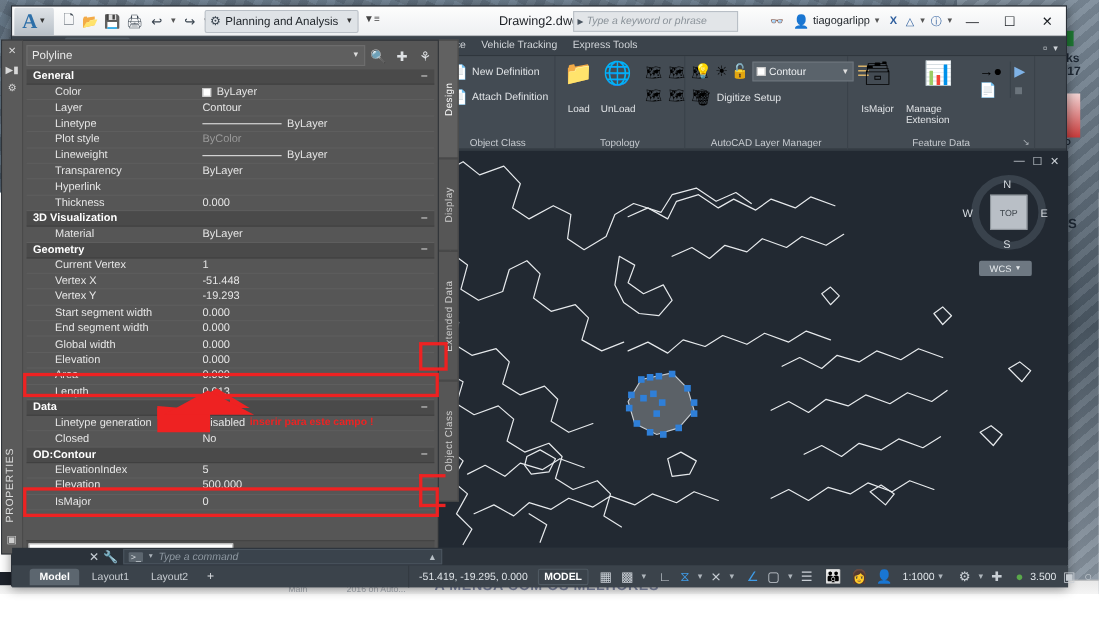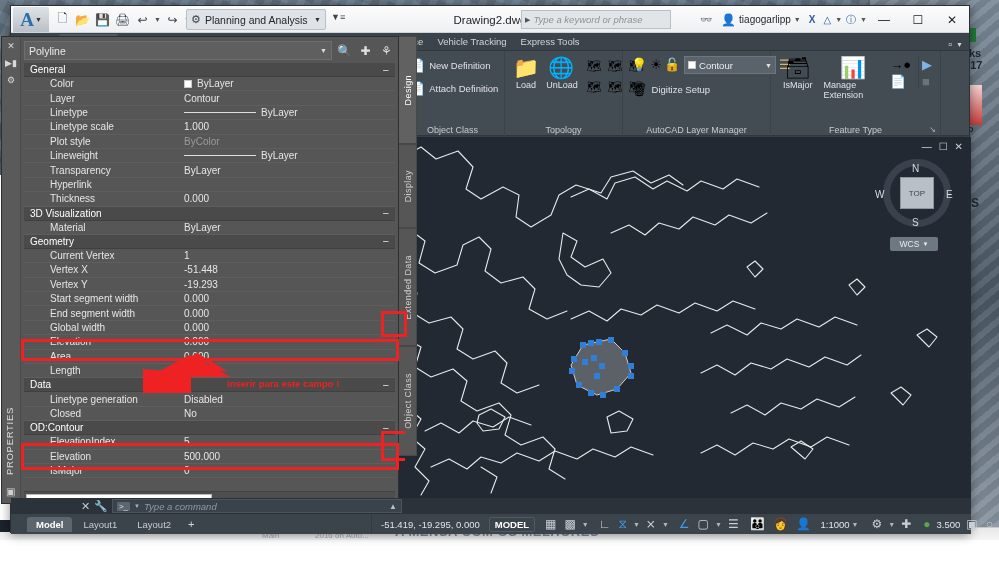--- a/index.html
+++ b/index.html
@@ -159,21 +159,21 @@
     border-bottom: 1px solid #2f363d; display: flex;
   }
   .rpanel { position: relative; height: 85px; border-right: 1px solid #3a424a; }
   .rpanel-title {
     position: absolute; bottom: 1px; left: 0; width: 100%; text-align: center;
     font-size: 9px; color: #c7cbd0;
   }
   .rpanel-content { padding: 5px 8px 0 8px; display: flex; align-items: flex-start; gap: 7px; }
   .rbtn-v { display: flex; flex-direction: column; align-items: center; width: 46px; }
   .rbtn-v .big { font-size: 21px; line-height: 23px; }
-  .rbtn-v .lbl { font-size: 9px; color: #e0e3e6; margin-top: 1px; }
+  .rbtn-v .lbl { font-size: 9px; color: #e0e3e6; margin-top: 15px; }
   .rbtn-h { display: flex; align-items: center; gap: 4px; height: 19px; }
   .rbtn-h .lbl { font-size: 9.5px; color: #e0e3e6; white-space: nowrap; }
   .ico-sm { font-size: 13px; line-height: 14px; }
   .grid2x3 { display: grid; grid-template-columns: repeat(3, 19px); grid-template-rows: 19px 19px; gap: 2px; }
   .grid-cell { display: flex; align-items: center; justify-content: center; font-size: 12px; }
   .layer-row { display: flex; align-items: center; gap: 3px; }
   .layer-select {
     width: 92px; height: 18px; background: #5a636b; border: 1px solid #6d757d;
     display: flex; align-items: center; padding: 0 3px; gap: 3px;
   }
@@ -233,21 +233,21 @@
   }
   .obj-select .nm { font-size: 10.5px; color: #e8e8e8; flex: 1; }
   .obj-select .dd { font-size: 7px; color: #ddd; }
   .obj-ico { width: 17px; text-align: center; font-size: 12px; color: #dfe2e5; }
 
   .grid-scroll { flex: 1; overflow: hidden; position: relative; }
   .sec-head {
     background: #4a4a4a; height: 14px; display: flex; align-items: center;
     padding: 0 6px; border-bottom: 1px solid #404040;
   }
-  .sec-head .t { font-size: 10px; font-weight: normal; color: #ffffff; flex: 1; }
+  .sec-head .t { font-size: 10px; font-weight: bold; color: #ffffff; flex: 1; }
   .sec-head .m { font-size: 11px; color: #e0e0e0; }
   .prow {
     height: 14.4px; display: flex; align-items: center;
     border-bottom: 1px solid #5e5e5e;
     justify-content: flex-end;
   }
   .prow .k { width: 160px; padding-left: 26px; font-size: 10px; color: #e6e6e6; }
   .prow .v { flex: 1; font-size: 10px; color: #e6e6e6; display: flex; align-items: center; gap: 5px; }
   .prow .v.dim { color: #9a9a9a; }
   .swatch { width: 8px; height: 8px; background: #ffffff; border: 1px solid #c8c8c8; display: inline-block; }
@@ -486,21 +486,21 @@
           </div>
           <div style="display:flex;flex-direction:column;gap:3px;padding-top:2px;">
             <span class="ico-sm">→●</span>
             <span class="ico-sm">📄</span>
           </div>
           <div style="display:flex;flex-direction:column;gap:3px;padding-top:2px;padding-left:3px;border-left:1px solid #3a424a;">
             <span class="ico-sm" style="color:#7fb2e6;">▶</span>
             <span class="ico-sm" style="color:#6b747c;">■</span>
           </div>
         </div>
-        <div class="rpanel-title">Feature Type</div>
+        <div class="rpanel-title">Feature Data</div>
         <span class="panel-expand">↘</span>
       </div>
     </div>
 
     <div class="canvas-wrap">
       <svg class="canvas-svg" width="960" height="361" viewBox="0 0 960 361">
         <g fill="none" stroke="#e6e9ec" stroke-width="1.1" stroke-linejoin="round" stroke-linecap="round">
           <path d="M392,20 L410,10 L425,22 L447,14 L462,30 L455,52 L470,62 L492,50 L508,58 L505,80 L520,90 L540,78 L548,58 L565,48 L590,56 L600,40 L622,34 L640,46 L658,38 L672,48"></path>
           <path d="M390,60 L404,72 L398,92 L414,104 L408,126 L424,136 L446,128 L452,108 L468,100 L480,112 L474,134 L490,146 L512,140 L524,152 L518,172 L536,182 L556,174"></path>
           <path d="M392,96 L398,112 L390,130 L400,150 L392,166 L404,182"></path>
@@ -604,24 +604,20 @@
           <div class="prow">
             <span class="k">Layer</span>
             <span class="v">Contour</span>
           </div>
           <div class="prow">
             <span class="k">Linetype</span>
             <span class="v">
               <span class="ltline"></span>
               <span>ByLayer</span>
             </span>
-          </div>
-          <div class="prow">
-            <span class="k">Linetype scale</span>
-            <span class="v">1.000</span>
           </div>
           <div class="prow">
             <span class="k">Plot style</span>
             <span class="v dim">ByColor</span>
           </div>
           <div class="prow">
             <span class="k">Lineweight</span>
             <span class="v">
               <span class="ltline"></span>
               <span>ByLayer</span>

